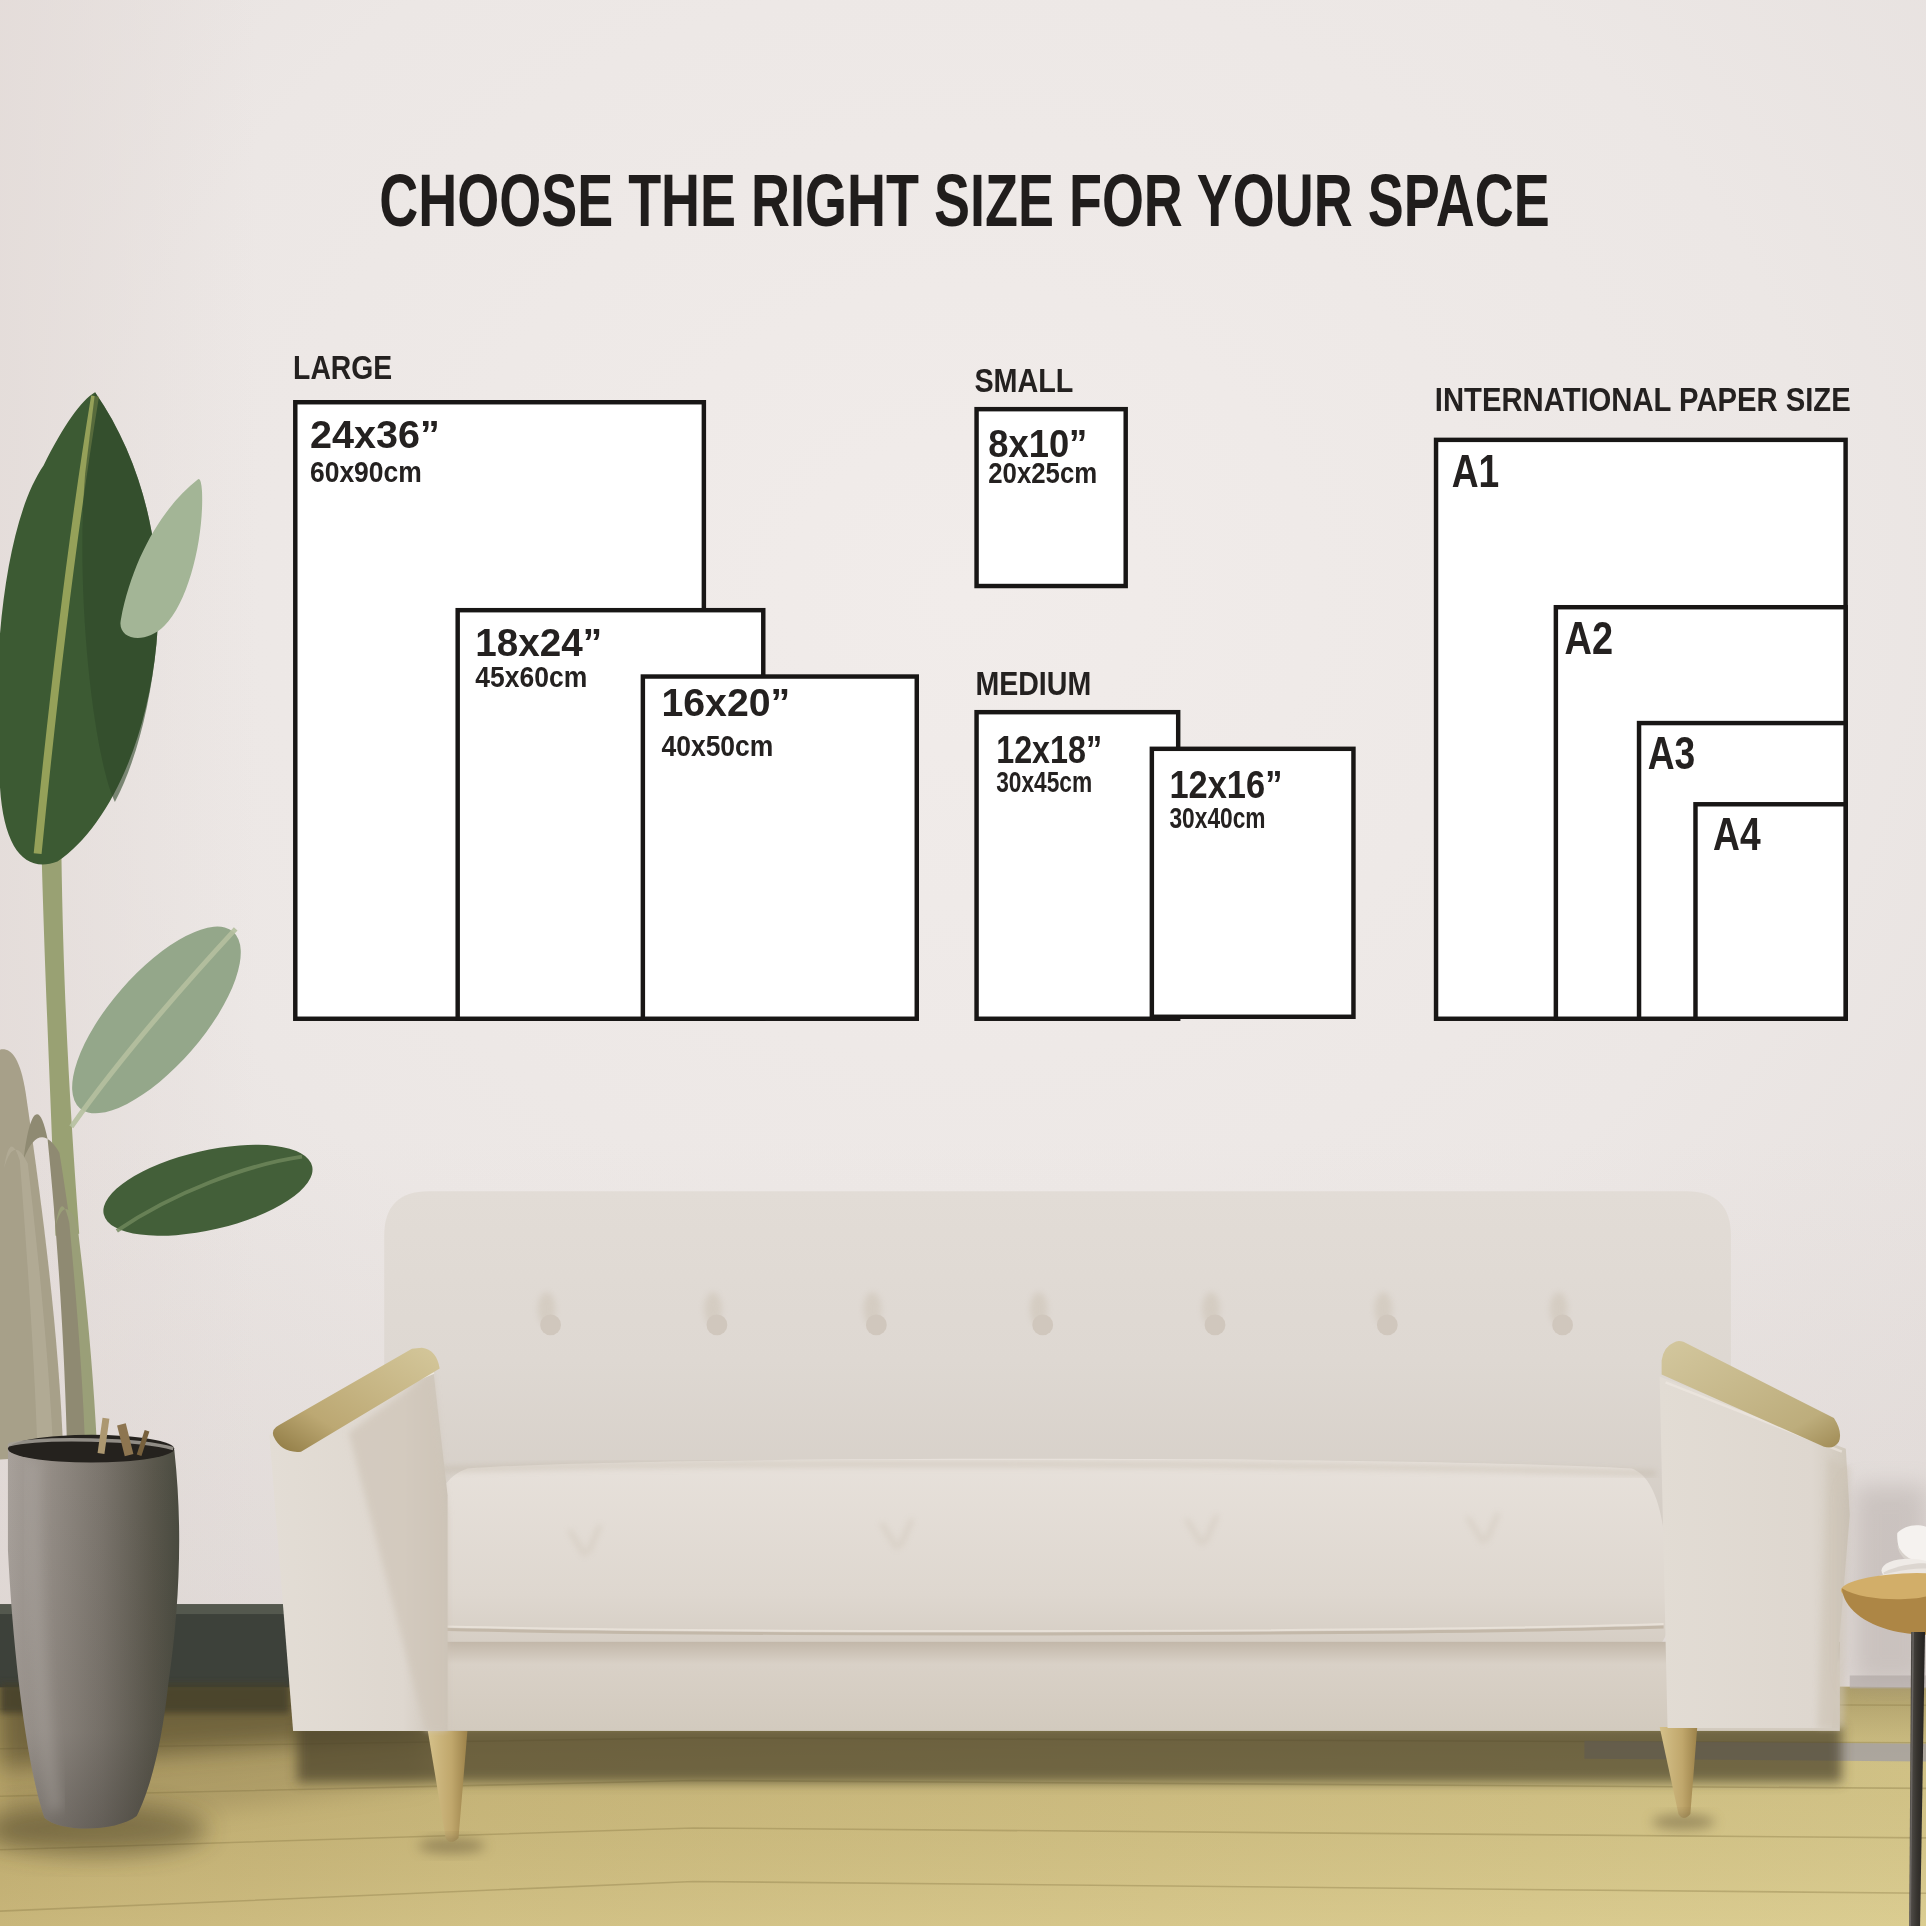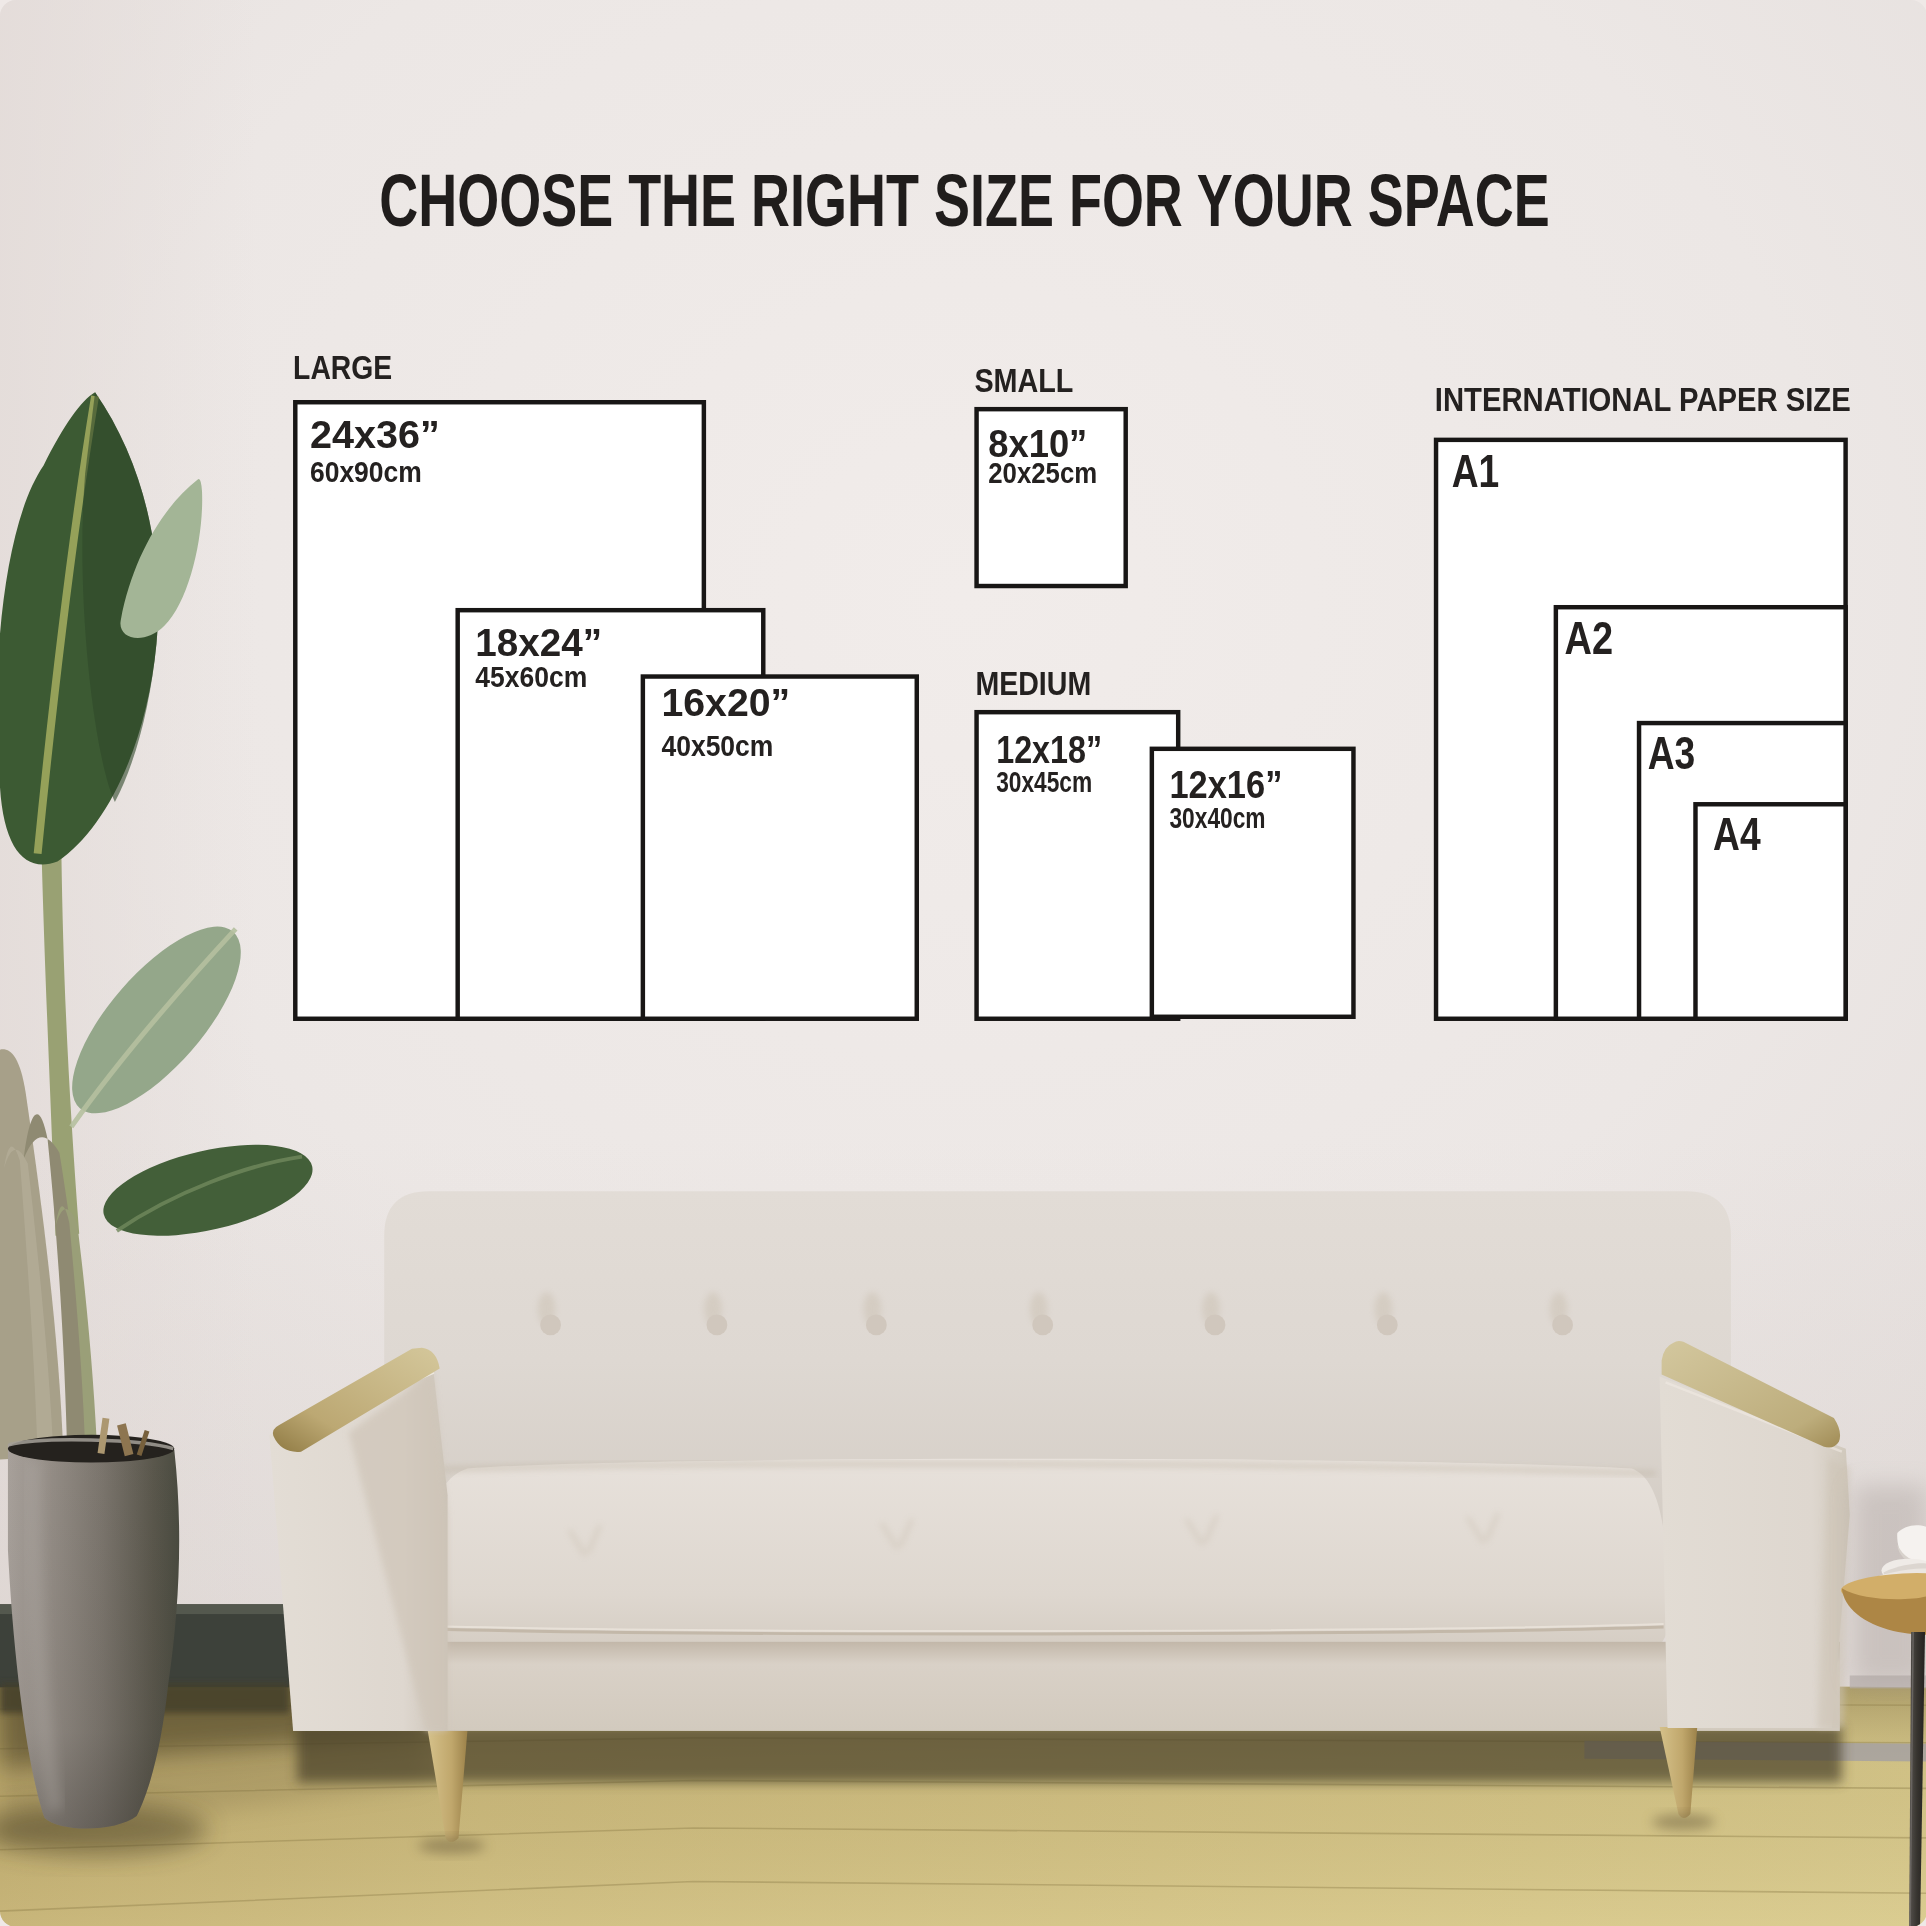--- a/index.html
+++ b/index.html
@@ -1,16 +1,16 @@
 <!DOCTYPE html>
 <html><head>
 <meta charset="utf-8">
 <style>
   html,body{margin:0;padding:0;background:#efe9e7;}
-  #stage{position:relative;width:1927px;height:1927px;overflow:hidden;font-family:"Liberation Sans",sans-serif;border-radius:16px;}
+  #stage{position:relative;width:1927px;height:1927px;overflow:hidden;font-family:"Liberation Sans",sans-serif;}
   svg{position:absolute;left:0;top:0;}
   text{font-family:"Liberation Sans",sans-serif;}
 </style>
 </head>
 <body>
 <div id="stage">
 <svg width="1927" height="1927" viewBox="0 0 1946 1946">
 <defs>
   <linearGradient id="wallSide" x1="0" y1="0" x2="1" y2="0">
     <stop offset="0" stop-color="#e3dbd8" stop-opacity="0.8"></stop>

